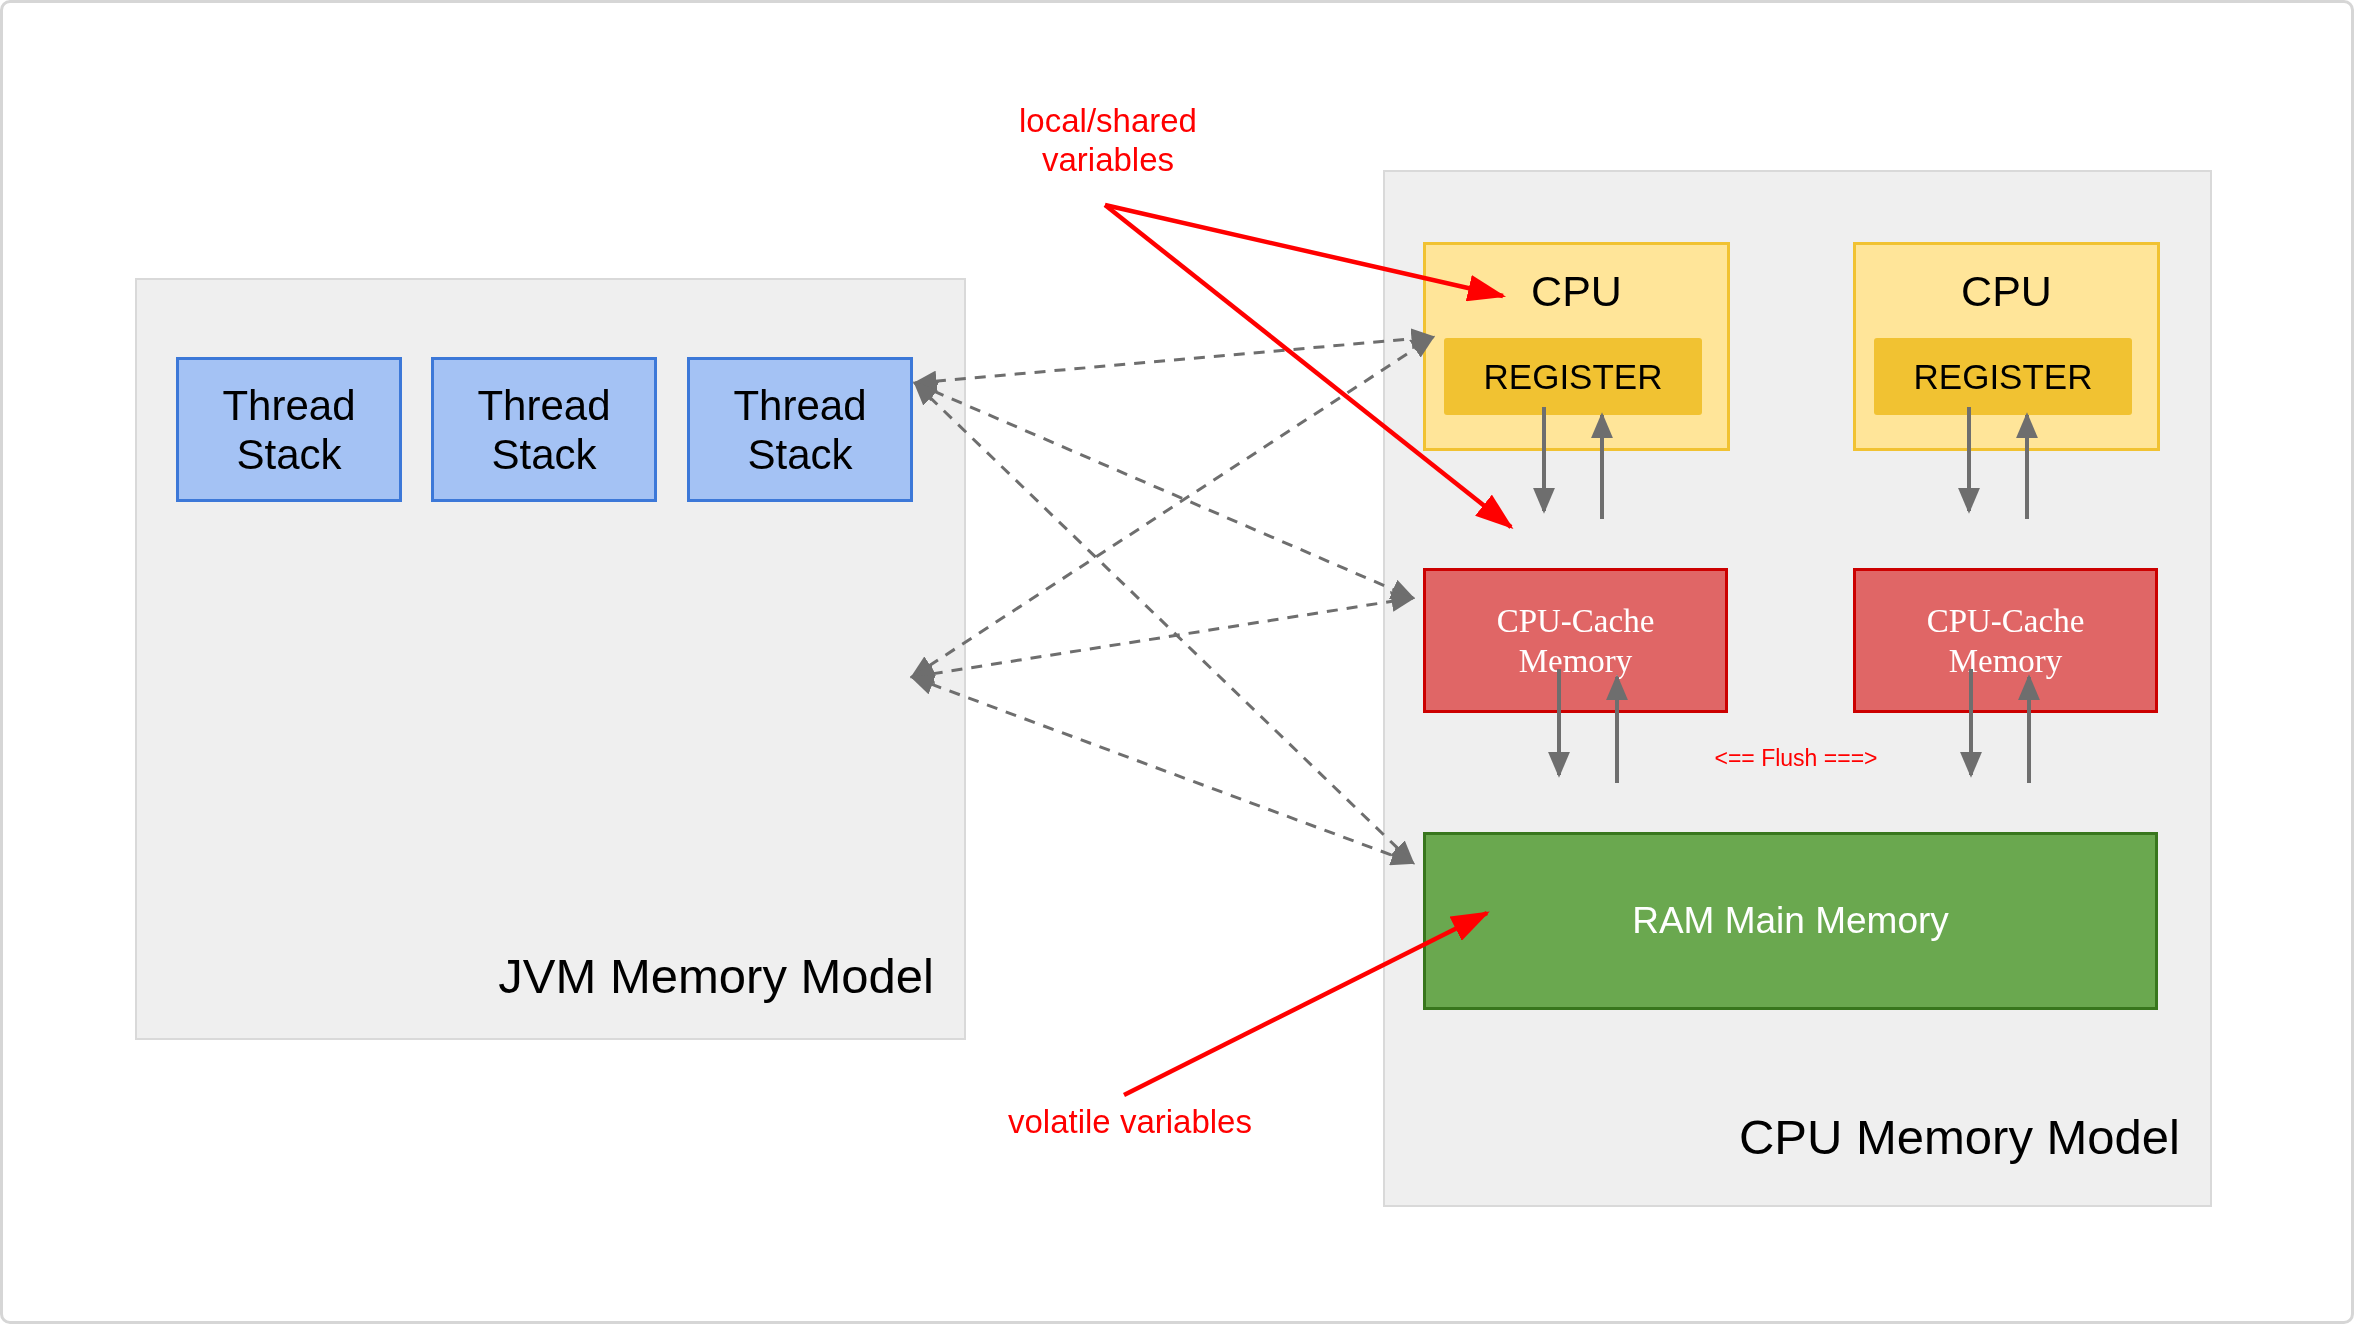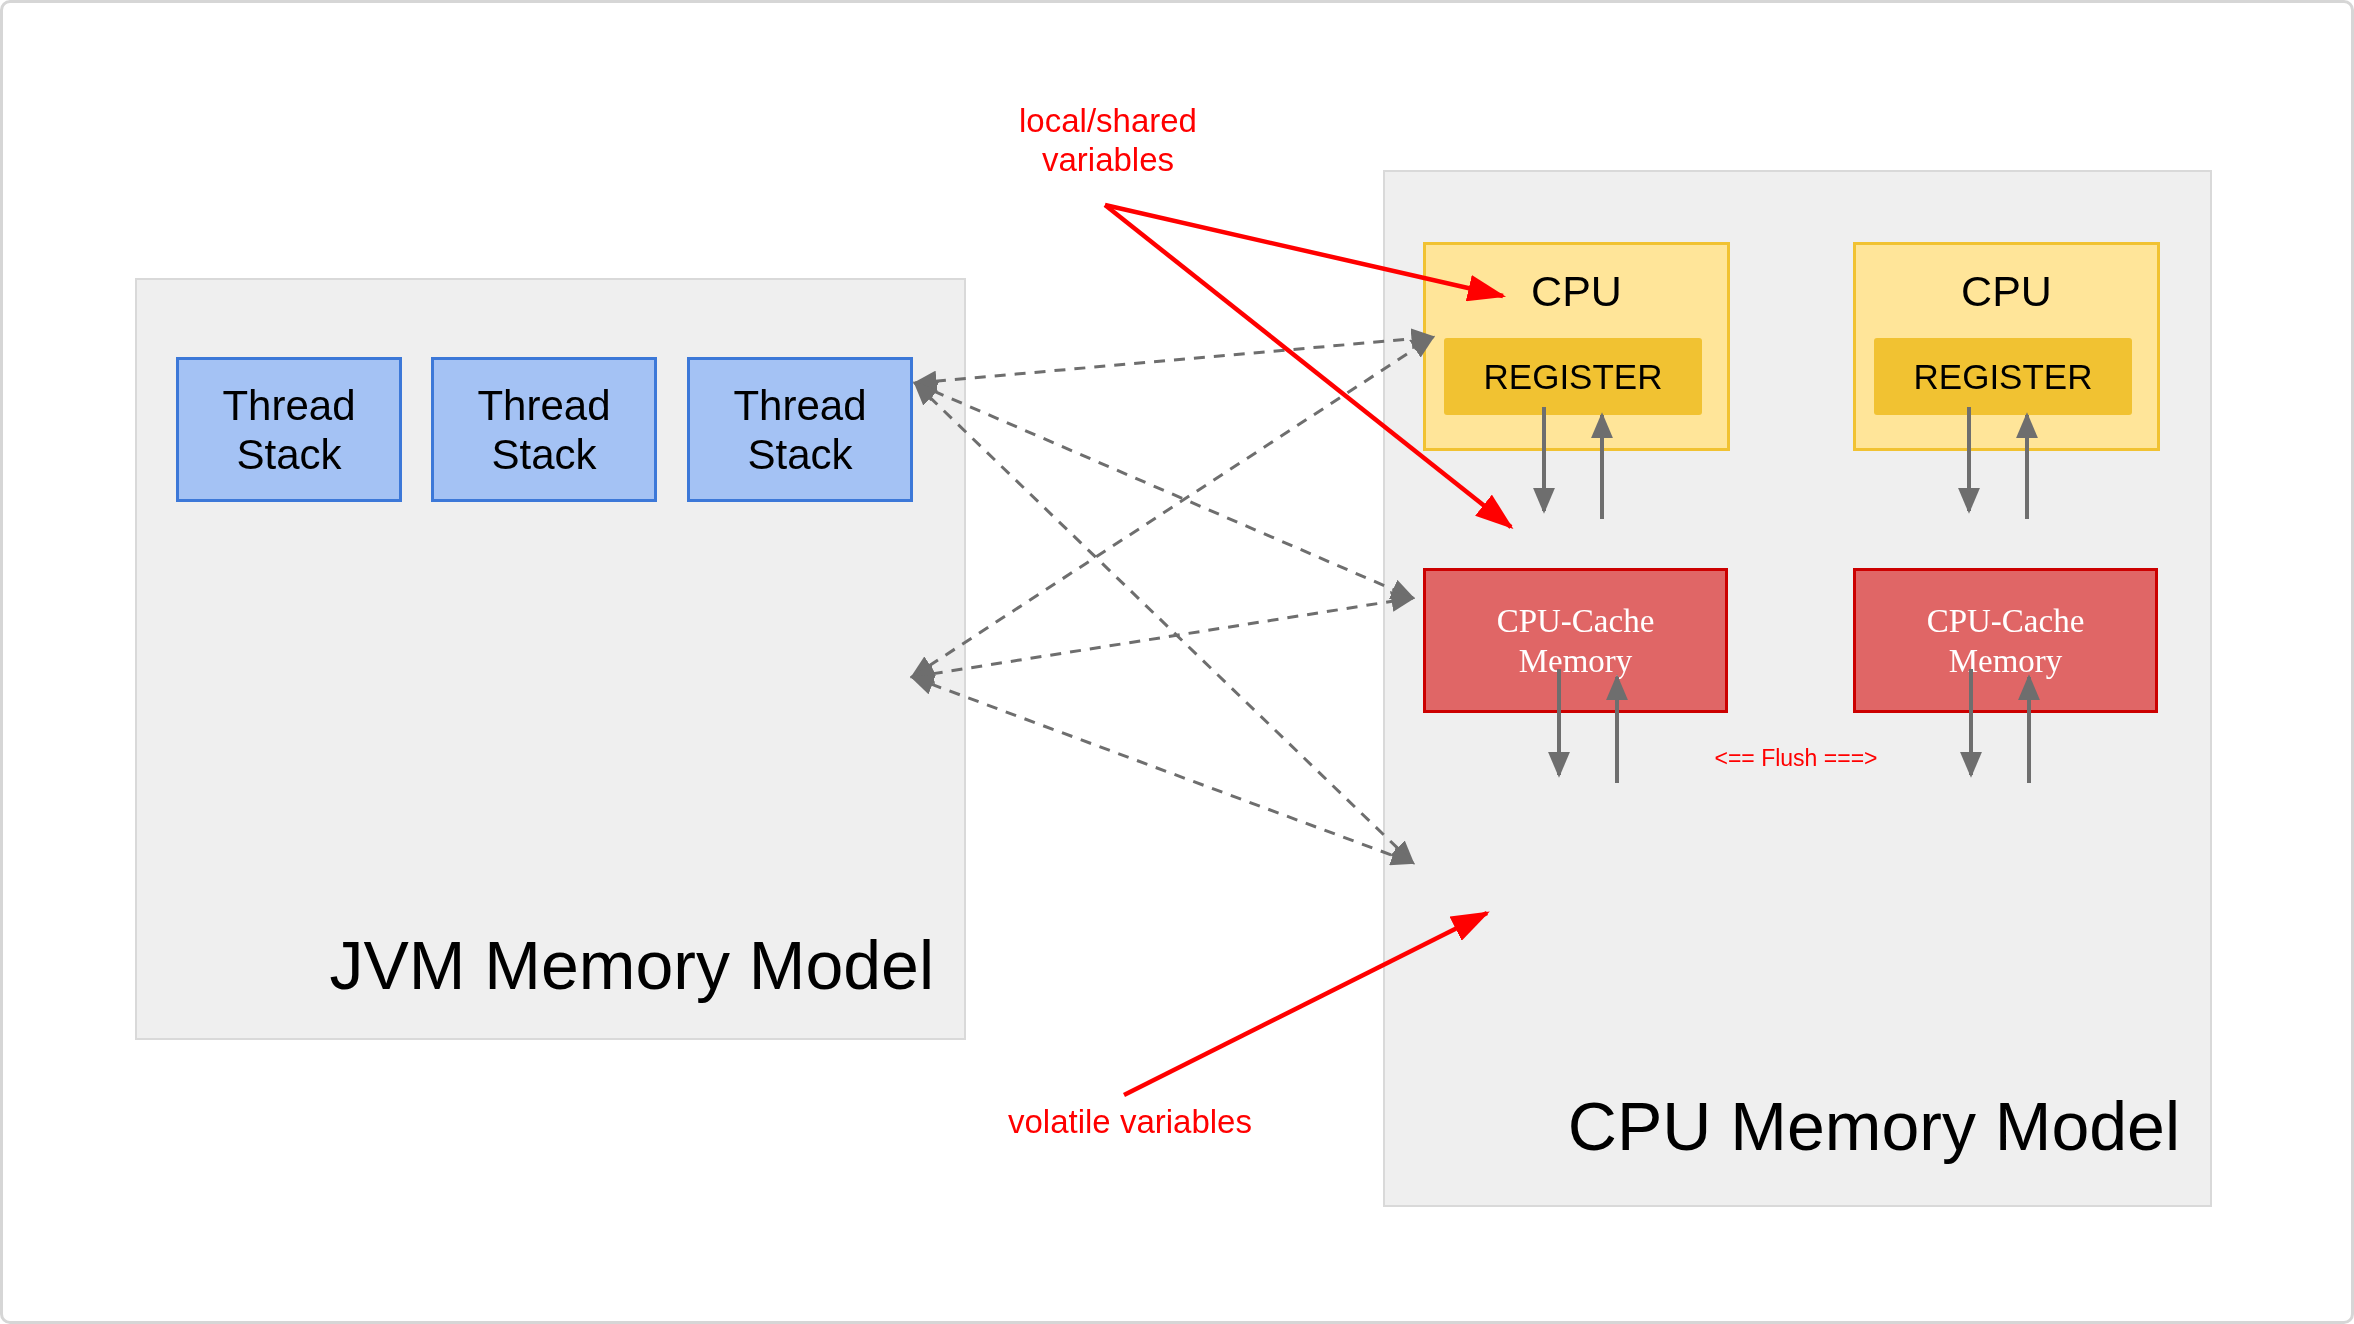--- a/index.html
+++ b/index.html
@@ -4,21 +4,21 @@
 <style>
   html,body{margin:0;padding:0;background:#fff;}
   .page{
     position:relative;width:2354px;height:1324px;box-sizing:border-box;
     background:#ffffff;border:3px solid var(--page-border,#d6d6d6);border-radius:10px;
     overflow:hidden;font-family:"Liberation Sans",sans-serif;
   }
   .panel{position:absolute;background:var(--panel-bg,#efefef);border:2px solid var(--panel-border,#d9d9d9);box-sizing:border-box;margin-top:44px;}
   .panel-jvm{left:132px;top:231px;width:831px;height:762px;}
   .panel-cpu{left:1380px;top:123px;width:829px;height:1037px;}
-  .panel-title{position:absolute;right:30px;font-size:68px;color:var(--title,#000);white-space:nowrap;}
+  .panel-title{position:absolute;right:30px;font-size:49px;color:var(--title,#000);white-space:nowrap;}
   .panel-jvm .panel-title{bottom:34px;}
   .panel-cpu .panel-title{bottom:40px;}
 
   .box{position:absolute;box-sizing:border-box;display:flex;align-items:center;justify-content:center;text-align:center;}
   .ts{width:226px;height:145px;top:77px;background:var(--ts-fill,#a4c2f4);border:3px solid var(--ts-border,#3c78d8);
       font-size:42px;line-height:49px;color:#000;}
   .ts-1{left:39px;} .ts-2{left:294px;} .ts-3{left:550px;}
   .ts .lbl{width:170px;}
   .heap{left:40px;top:331px;width:737px;height:222px;background:var(--heap-fill,#e69138);border:3px solid var(--heap-border,#b45f06);
       font-size:33px;color:#fff;}
@@ -71,20 +71,23 @@
     <div class="box cpu-box cpu-b">
       <div class="cpu-lbl">CPU</div>
       <div class="register">REGISTER</div>
     </div>
     <div class="box cache cache-a">
       <span class="lbl">CPU-Cache Memory</span>
     </div>
     <div class="box cache cache-b">
       <span class="lbl">CPU-Cache Memory</span>
     </div>
+    <div class="box ram">
+      <span>RAM Main Memory</span>
+    </div>
     <div class="panel-title">CPU Memory Model</div>
   </section>
 
   <div class="note note-local">local/shared variables</div>
   <div class="note note-volatile">volatile variables</div>
   <div class="note note-flush">&lt;== Flush ===&gt;</div>
 
   <svg class="overlay" viewBox="0 0 2354 1324">
     <defs>
       <marker id="dashArrow" markerWidth="8" markerHeight="7" refX="7.2" refY="3.5" orient="auto-start-reverse" markerUnits="strokeWidth">

